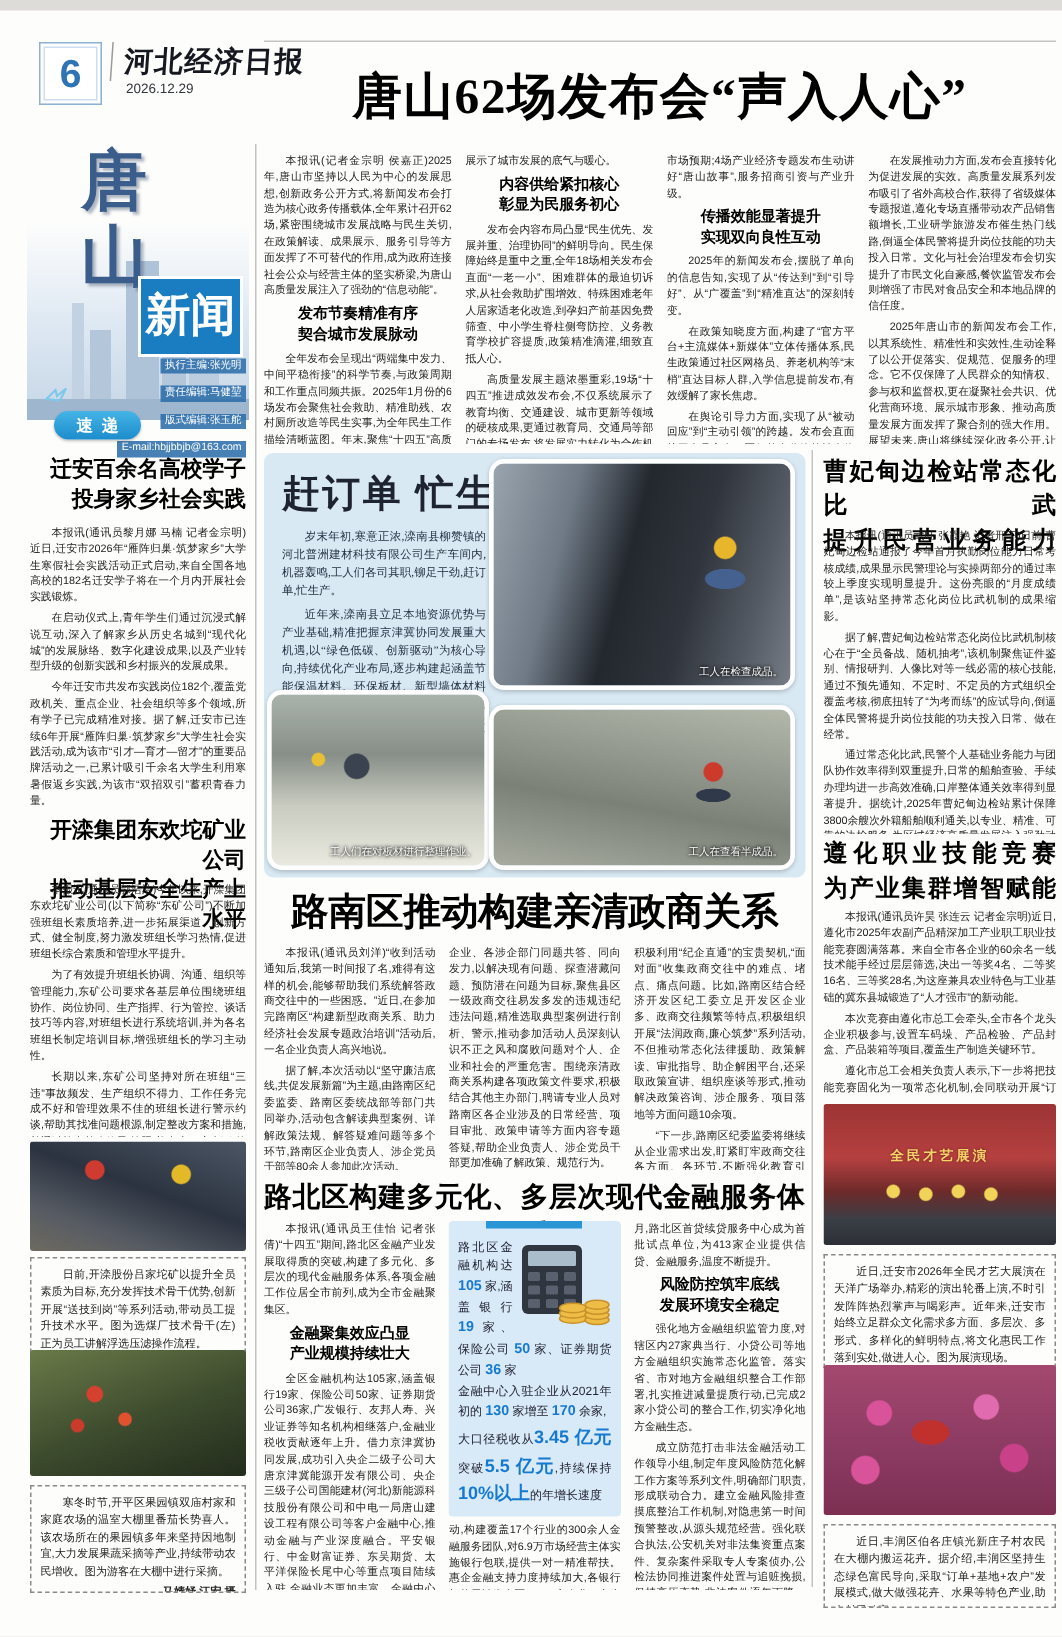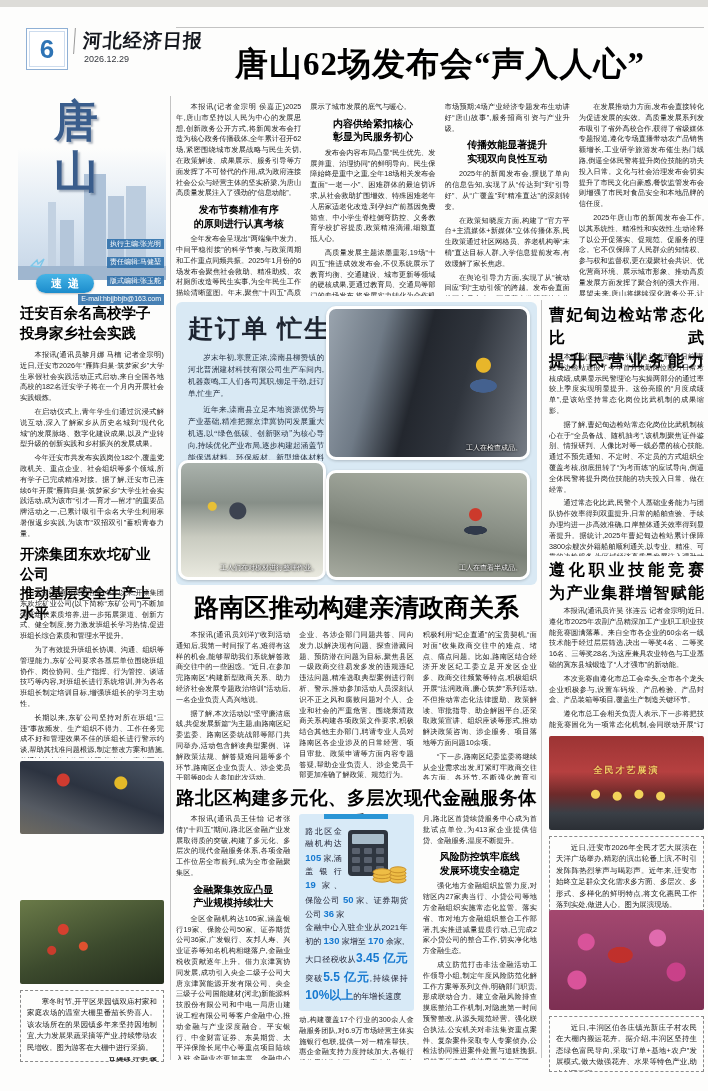--- a/index.html
+++ b/index.html
@@ -31,21 +31,21 @@
   .xinwen{position:absolute;left:94px;top:186px;width:62px;background:#1b7dc1;color:#fff;text-align:center;
     font-size:30px;font-weight:bold;line-height:1.25;padding:6px 2px;word-break:break-all;box-shadow:0 0 0 2px #fff;}
   .credits{position:absolute;left:46px;top:232px;width:118px;text-align:right;}
   .credits div{display:inline-block;background:rgba(44,110,170,.88);color:#fff;font-size:7px;line-height:1.2;
     padding:1px 3px;margin-bottom:1px;}
   .tag{position:absolute;left:36px;top:274px;width:58px;height:19px;border-radius:10px;
     background:linear-gradient(180deg,#45b4e6,#1c8ccc);color:#fff;font-size:11px;font-weight:bold;
     display:flex;align-items:center;justify-content:center;letter-spacing:6px;text-indent:6px;box-shadow:0 1px 2px rgba(0,0,0,.25);}
   .bird{position:absolute;left:30px;top:258px;width:16px;height:12px;}
   .side-title{position:absolute;left:20px;width:144px;font-size:14.5px;font-weight:900;line-height:1.35;
-    text-align:left;color:#000;}
+    text-align:right;color:#000;}
   .side-body{position:absolute;left:20px;width:144px;overflow:hidden;text-align:justify;font-size:7.2px;
     line-height:1.5;color:#222;}
   .side-body p{margin:0 0 3px;text-indent:2em;}
   
   .photo{position:absolute;border-radius:2px;}
   .pcap{position:absolute;right:5px;bottom:4px;font-size:7px;color:#fff;text-shadow:0 0 2px #000,0 0 3px #000;}
   .capbox{position:absolute;border:1px dashed #8a8a8a;padding:5px 6px;font-size:7.4px;line-height:1.55;
     text-align:justify;color:#222;overflow:hidden;}
   .capbox .t{text-indent:2em;}
   .capbox .credit{text-align:right;margin-top:2px;font-weight:bold;}
@@ -87,21 +87,21 @@
   <div class="pubdate">2026.12.29</div>
   <div class="hairline" style="left:176px;top:27px;width:528px;height:1px;"></div>
 
   <div class="headline">唐山62场发布会“声入人心”</div>
 
   <div class="cols" style="left:176px;top:102px;width:528px;height:194px;">
     <div class="col">
       <p>本报讯(记者金宗明 侯嘉正)2025年,唐山市坚持以人民为中心的发展思想,创新政务公开方式,将新闻发布会打造为核心政务传播载体,全年累计召开62场,紧密围绕城市发展战略与民生关切,在政策解读、成果展示、服务引导等方面发挥了不可替代的作用,成为政府连接社会公众与经营主体的坚实桥梁,为唐山高质量发展注入了强劲的“信息动能”。</p>
       <div class="subhead">
           <div>发布节奏精准有序</div>
-          <div>的原则进行认真考核</div>
+          <div>契合城市发展脉动</div>
         </div>
       <p>全年发布会呈现出“两端集中发力、中间平稳衔接”的科学节奏,与政策周期和工作重点同频共振。2025年1月份的6场发布会聚焦社会救助、精准助残、农村厕所改造等民生实事,为全年民生工作描绘清晰蓝图。年末,聚焦“十四五”高质量发展答卷,教育局、交通局、住建局等十余个部门,系统晒出年度“成绩单”与未来“规划图”,集中</p>
     </div>
     <div class="col">
       <p class="noind">展示了城市发展的底气与暖心。</p>
       <div class="subhead">
           <div>内容供给紧扣核心</div>
           <div>彰显为民服务初心</div>
         </div>
       <p>发布会内容布局凸显“民生优先、发展并重、治理协同”的鲜明导向。民生保障始终是重中之重,全年18场相关发布会直面“一老一小”、困难群体的最迫切诉求,从社会救助扩围增效、特殊困难老年人居家适老化改造,到孕妇产前基因免费筛查、中小学生脊柱侧弯防控、义务教育学校扩容提质,政策精准滴灌,细致直抵人心。</p>
@@ -129,20 +129,21 @@
 
   <div class="sky">
     <div class="bld" style="left:66px;width:22px;height:92px;background:#aec2d8;"></div>
     <div class="bld" style="left:90px;width:16px;height:70px;"></div>
     <div class="bld" style="left:108px;width:20px;height:80px;background:#bccddf;"></div>
     <div class="bld" style="left:30px;width:8px;height:64px;background:#c3d2e2;"></div>
     <div class="bld" style="left:42px;width:14px;height:46px;"></div>
     <div class="bld" style="left:0px;right:0;width:148px;height:14px;background:#9fb6cf;bottom:0;"></div>
   </div>
   <div class="ts-vert">唐山</div>
+  <div class="xinwen">新闻</div>
   <div class="credits">
     <div>执行主编:张光明</div>
     <div>责任编辑:马健堃</div>
     <div>版式编辑:张玉舵</div>
     <div>E-mail:hbjjbbjb@163.com</div>
   </div>
   <svg class="bird" viewBox="0 0 16 12">
     <path d="M1 8 L7 2 L8 6 L14 1 L10 9 Z" fill="none" stroke="#7ec8ea" stroke-width="1.4"></path>
   </svg>
   <div class="tag">速递</div>
@@ -164,20 +165,24 @@
   <div class="side-body" style="top:588px;height:170px;">
     <p>本报讯(通讯员郭浩浩)今年以来,开滦集团东欢坨矿业公司(以下简称“东矿公司”)不断加强班组长素质培养,进一步拓展渠道、创新方式、健全制度,努力激发班组长学习热情,促进班组长综合素质和管理水平提升。</p>
     <p>为了有效提升班组长协调、沟通、组织等管理能力,东矿公司要求各基层单位围绕班组协作、岗位协同、生产指挥、行为管控、谈话技巧等内容,对班组长进行系统培训,并为各名班组长制定培训目标,增强班组长的学习主动性。</p>
     <p>长期以来,东矿公司坚持对所在班组“三违”事故频发、生产组织不得力、工作任务完成不好和管理效果不佳的班组长进行警示约谈,帮助其找准问题根源,制定整改方案和措施,并通过检查整改效果,按照“能者上、庸者下”的原则进行认真考核,进一步督促班组长履职尽责,推动基层区队安全生产工作上水平。</p>
   </div>
 
   <div class="photo" style="left:20px;top:761px;width:144px;height:73px;background:
       radial-gradient(circle at 70% 30%,#e4b928 0 6px,rgba(0,0,0,0) 7px),
       radial-gradient(circle at 30% 26%,#cf3b30 0 6px,rgba(0,0,0,0) 7px),
       linear-gradient(200deg,#4b5665 0%,#2c3340 45%,#565b63 75%,#6e6a60 100%);"></div>
+  <div class="capbox" style="left:20px;top:838px;width:130px;height:52px;">
+    <div class="t">日前,开滦股份吕家坨矿以提升全员素质为目标,充分发挥技术骨干优势,创新开展“送技到岗”等系列活动,带动员工提升技术水平。图为选煤厂技术骨干(左)正为员工讲解浮选压滤操作流程。</div>
+
+  </div>
   <div class="photo" style="left:20px;top:900px;width:144px;height:84px;background:
       radial-gradient(circle at 30% 35%,#d5402f 0 5px,rgba(0,0,0,0) 6px),
       radial-gradient(circle at 44% 55%,#e0512f 0 4px,rgba(0,0,0,0) 5px),
       radial-gradient(circle at 22% 60%,#c93c2c 0 4px,rgba(0,0,0,0) 5px),
       linear-gradient(160deg,#6a7a48 0%,#3c4a2d 55%,#232c1c 100%);"></div>
   <div class="capbox" style="left:20px;top:990px;width:130px;height:60px;">
     <div class="t">寒冬时节,开平区果园镇双庙村家和家庭农场的温室大棚里番茄长势喜人。该农场所在的果园镇多年来坚持因地制宜,大力发展果蔬采摘等产业,持续带动农民增收。图为游客在大棚中进行采摘。</div>
     <div class="credit">马婧妤 江宏 摄</div>
   </div>
 

